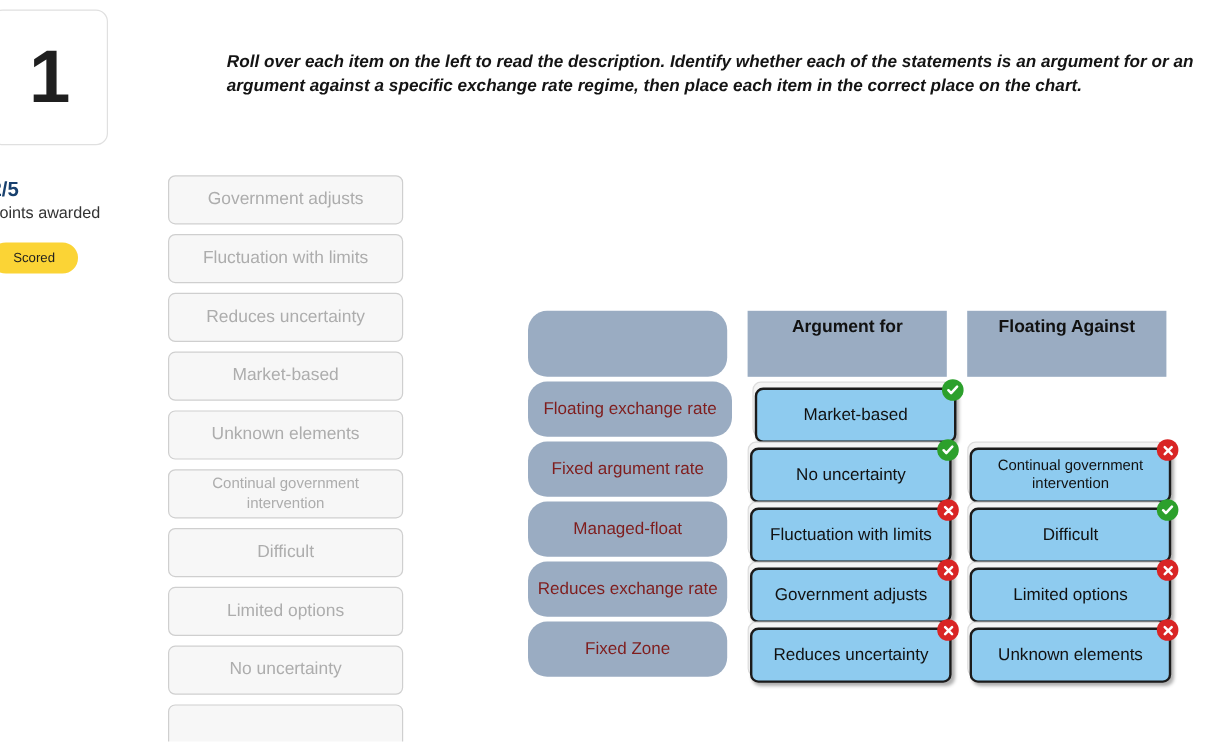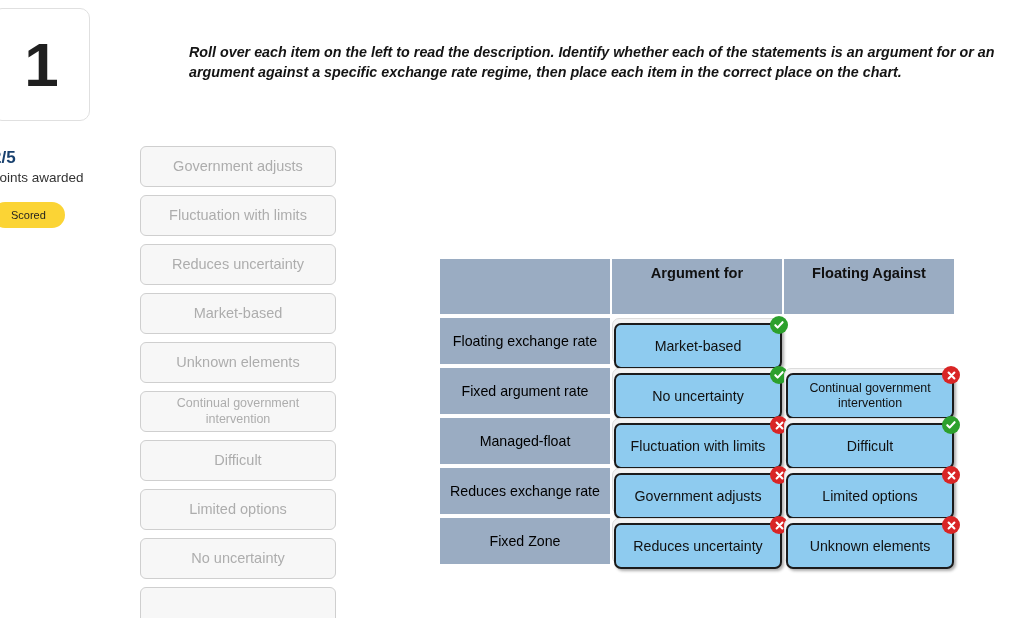--- a/index.html
+++ b/index.html
@@ -115,35 +115,36 @@
 
   
   #chart {
     position: absolute;
     left: 440px;
     top: 259px;
     width: 532px;
   }
   .chart-row {
     display: flex;
-    gap: 2px;
+    gap: 17px;
     margin-bottom: 4px;
     align-items: stretch;
   }
   .cell-label {
     box-sizing: border-box;
     width: 170px;
     background: #9aacc2;
     display: flex;
     align-items: center;
     justify-content: center;
     text-align: center;
     font-size: 14.2px;
-    color: #000000;
+    color: #7f1d1d;
     padding: 4px 6px;
+    border-radius: 16px;
   }
   .chart-row.header .cell-label {
     height: 55px;
   }
   .chart-row.header .cell-head {
     box-sizing: border-box;
     width: 170px;
     height: 55px;
     background: #9aacc2;
     font-size: 14.6px;

